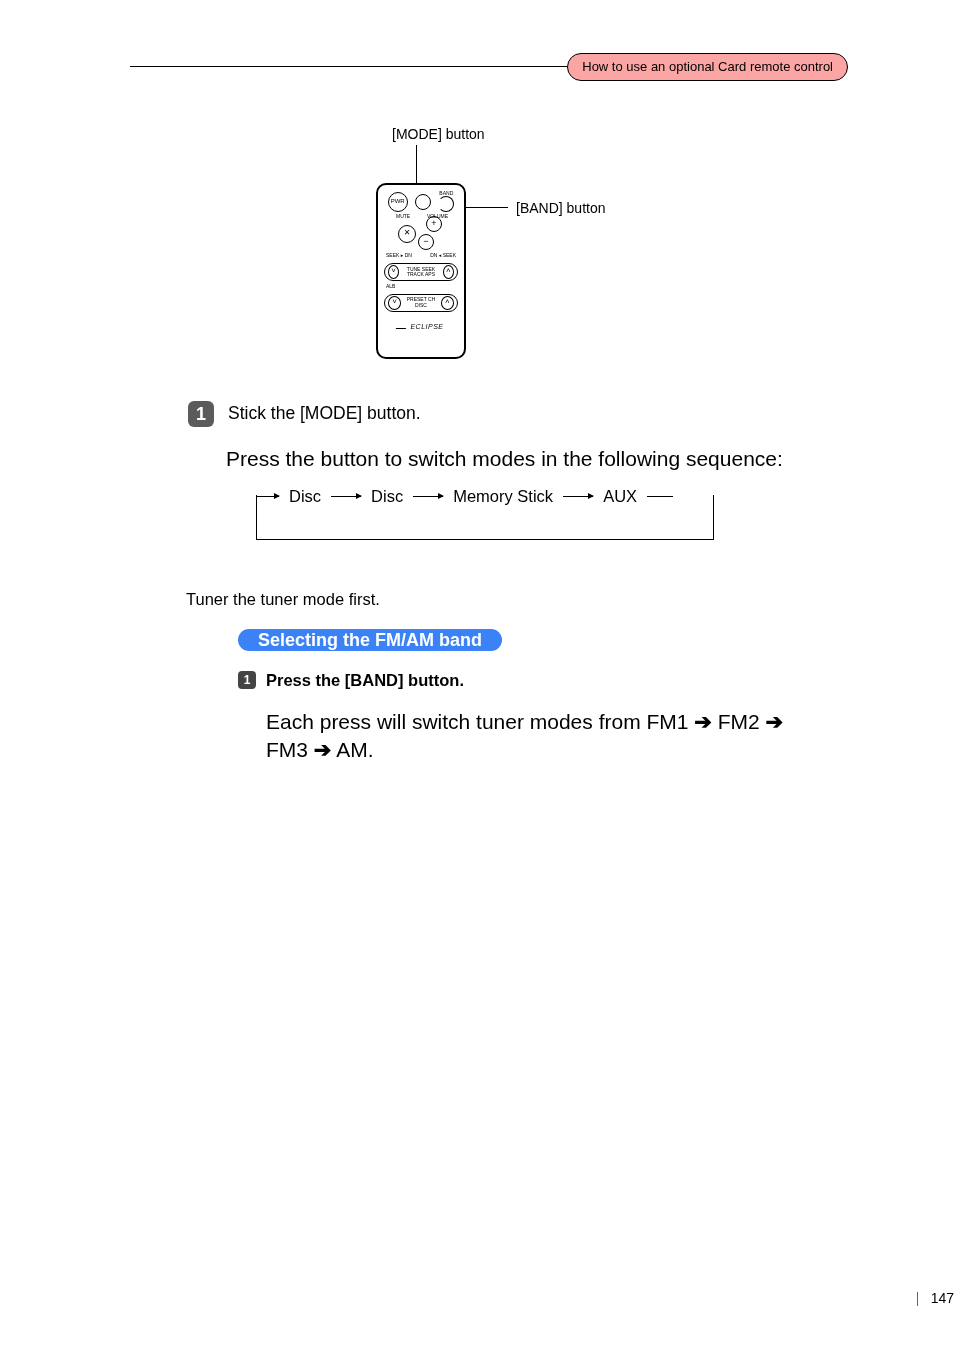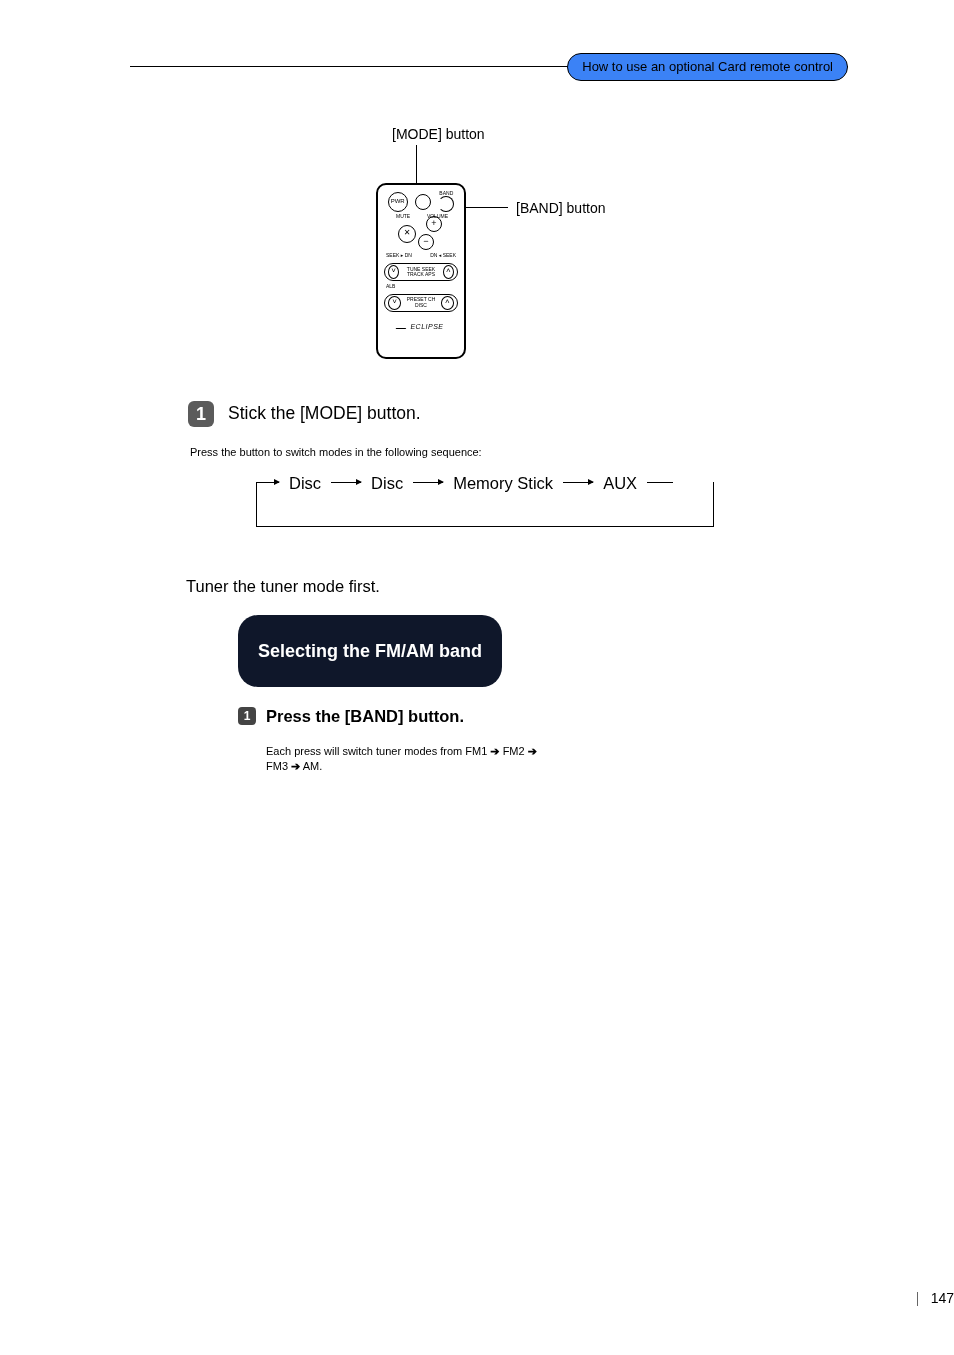--- a/index.html
+++ b/index.html
@@ -1,20 +1,20 @@
 <!DOCTYPE html>
 <html><head>
 <meta charset="utf-8">
 <style>
   html,body{margin:0;padding:0;background:#fff;color:#000;
     font-family:Helvetica,Arial,sans-serif;font-size:16px;line-height:1.35}
   .page{width:954px;height:1355px;margin:0 auto;position:relative;
     box-sizing:border-box;padding:66px 106px 0 130px}
   .rule-top{border-top:1px solid #000;position:relative;height:30px;margin-bottom:28px}
-  .header-chip{position:absolute;right:0;top:-14px;background:#3b82f6;
+  .header-chip{position:absolute;right:0;top:-14px;background:#fca5a5;
     border:1px solid #000;border-radius:14px;padding:4px 14px;font-size:13px}
   .remote-block{position:relative;height:240px;margin:0 0 36px 0}
   .lbl-mode{position:absolute;left:262px;top:0;font-size:14px}
   .lead-mode{position:absolute;left:286px;top:20px;width:1px;height:54px;background:#000}
   .lead-band{position:absolute;left:316px;top:82px;width:62px;height:1px;background:#000}
   .lbl-band{position:absolute;left:386px;top:74px;font-size:14px}
   .remote{position:absolute;left:246px;top:58px;width:86px;height:172px;
     border:2px solid #000;border-radius:10px;background:#fff}
   .remote .row{display:flex;justify-content:space-around;align-items:center}
   .remote .top{padding:6px 6px 0 6px}
@@ -43,42 +43,42 @@
 
   .section-h{display:flex;align-items:stretch;margin:0 0 24px 0}
   .section-h .bar{width:6px;background:#595959;margin-right:12px}
   .section-h h2{margin:0;font:700 27px/1.15 Helvetica,Arial,sans-serif;flex:1;
     border-bottom:1px solid #000;padding-bottom:6px}
 
   .step{display:flex;align-items:center;margin:0 0 18px 58px}
   .step .num{width:26px;height:26px;border-radius:6px;background:#5b5b5b;color:#fff;
     font:700 18px/26px Helvetica,Arial;text-align:center;margin-right:14px}
   .step .txt{font-size:17.5px}
-  .body-indent{margin-left:60px;font-size:11px}
+  .body-indent{margin-left:96px;font-size:21px}
 
   .flow-box{margin:22px 0 48px 126px;border:1px solid #000;width:456px;height:44px;
     border-top:none;position:relative}
   .flow-line{position:absolute;left:0;right:0;top:0;display:flex;align-items:center;
     transform:translateY(-10px);font-size:16.5px}
   .flow-line .a{margin:0 10px;position:relative;width:30px;height:1px;background:#000}
   .flow-line .a::after{content:"";position:absolute;right:-1px;top:-3px;
     border-left:6px solid #000;border-top:3.5px solid transparent;border-bottom:3.5px solid transparent}
   .flow-line .a.first{width:22px;margin-left:0}
   .flow-line .a.last{width:26px;margin-right:0}
   .flow-line .a.last::after{display:none}
 
   .lead-p{margin:0 0 18px 56px;font-size:16.5px}
-  .pill{display:inline-block;background:#0f172a;color:#fff;font:700 18px/1 Helvetica,Arial;
-    padding:27px 20px;border-radius:20px;margin:0 0 18px 108px}
+  .pill{display:inline-block;background:#3b82f6;color:#fff;font:700 18px/1 Helvetica,Arial;
+    padding:2px 20px;border-radius:20px;margin:0 0 18px 108px}
 
   .sub-step{display:flex;margin:0 0 6px 108px}
   .sub-step .n{width:18px;height:18px;border-radius:4px;background:#444;color:#fff;
     font:700 12px/18px Helvetica,Arial;text-align:center;margin-right:10px;flex:none;margin-top:2px}
   .sub-step .t{font:700 16.5px/1.4 Helvetica,Arial}
-  .sub-body{margin:16px 0 0 136px;font-size:11px;text-align:justify;max-width:560px}
+  .sub-body{margin:16px 0 0 136px;font-size:21px;text-align:justify;max-width:560px}
   .rarr{display:inline-block;font-weight:700}
 
   .footer{position:absolute;left:0;right:0;bottom:46px;text-align:right}
   .footer .divider{display:inline-block;width:0;height:14px;border-left:1px solid #666;
     vertical-align:middle;margin-right:8px}
   .footer .pn{font-size:14px;vertical-align:middle}
 </style>
 </head>
 <body>
 

